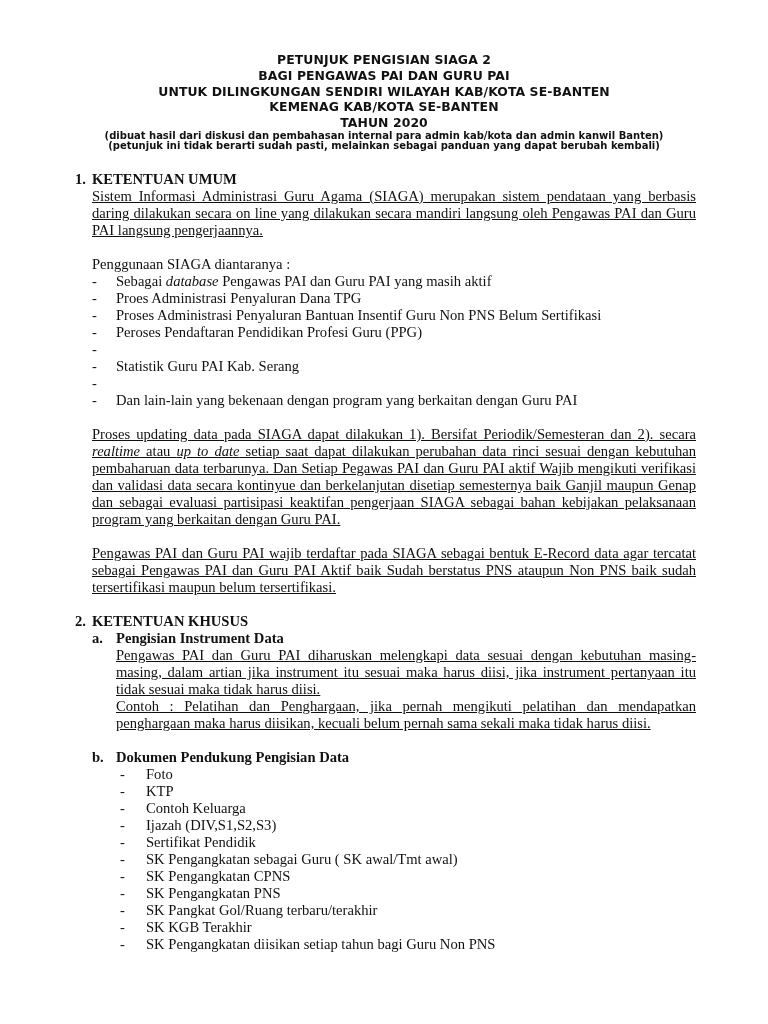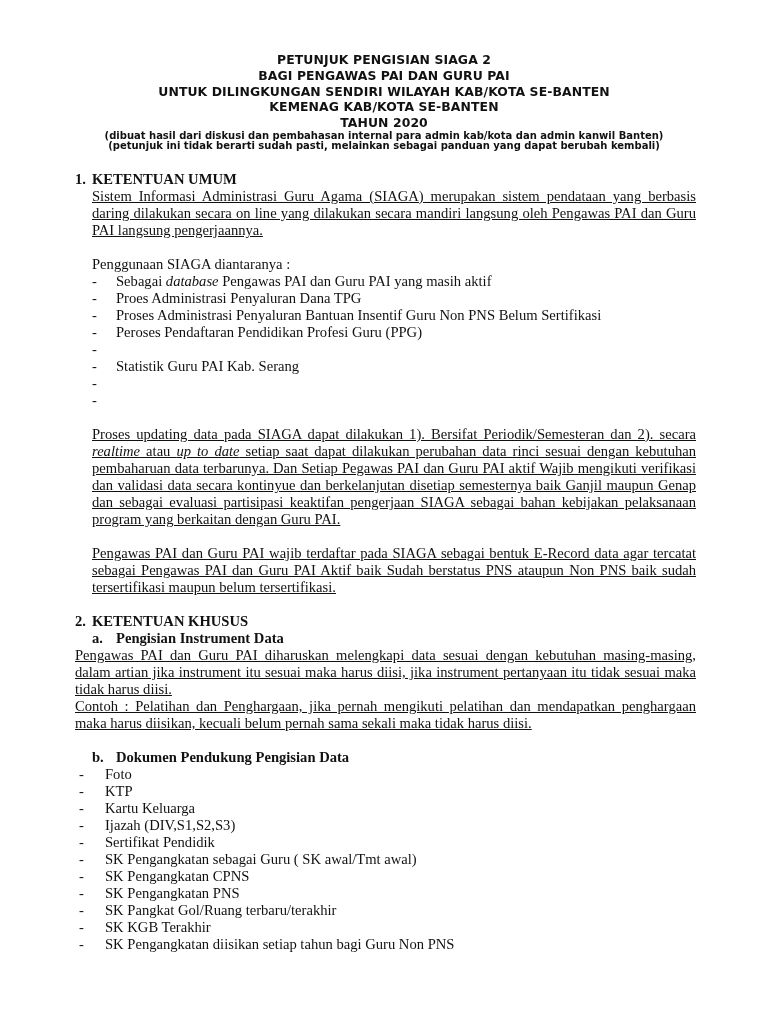--- a/index.html
+++ b/index.html
@@ -16,21 +16,21 @@
     .h1 { font-weight: bold; display: flex; }
     .h1 .num { width: 17px; }
     .indent1 { margin-left: 17px; }
     .para { text-align: justify; margin: 0; text-decoration: underline; }
     .gap { height: 17px; }
     .ul { margin: 0; padding: 0; list-style: none; }
     .ul li { display: flex; }
     .ul li .dash { width: 24px; flex: none; }
     .h2 { font-weight: bold; display: flex; }
     .h2 .num { width: 24px; flex: none; }
-    .indent2 { }
+    .indent2 { margin-left: 41px; }
     .ul2 li .dash { width: 26px; padding-left: 4px; flex: none; }
     .ul2 li { display: flex; }
     .i { font-style: italic; }
   </style>
 </head>
 <body>
 
 <div class="page">
 
   <div class="header">
@@ -75,20 +75,21 @@
           </li>
         <li>
             <span class="dash">-</span>
             <span>Statistik Guru PAI Kab. Serang</span>
           </li>
         <li>
             <span class="dash">-</span>
           </li>
         <li>
             <span class="dash">-</span>
+            <span>Dan lain-lain yang bekenaan dengan program yang berkaitan dengan Guru PAI</span>
           </li>
       </ul>
       <div class="gap"></div>
       <p class="para"><span>Proses updating data pada SIAGA dapat dilakukan 1). Bersifat Periodik/Semesteran dan 2). secara </span><span class="i">realtime</span><span> atau </span><span class="i">up to date</span><span> setiap saat dapat dilakukan perubahan data rinci sesuai dengan kebutuhan pembaharuan data terbarunya. Dan Setiap Pegawas PAI dan Guru PAI aktif Wajib mengikuti verifikasi dan validasi data secara kontinyue dan berkelanjutan disetiap semesternya baik Ganjil maupun Genap dan sebagai evaluasi partisipasi keaktifan pengerjaan SIAGA sebagai bahan kebijakan pelaksanaan program yang berkaitan dengan Guru PAI.</span></p>
       <div class="gap"></div>
       <p class="para">Pengawas PAI dan Guru PAI wajib terdaftar pada SIAGA sebagai bentuk E-Record data agar tercatat sebagai Pengawas PAI dan Guru PAI Aktif baik Sudah berstatus PNS ataupun Non PNS baik sudah tersertifikasi maupun belum tersertifikasi.</p>
     </div>
 
     <div class="gap"></div>
 
@@ -121,21 +122,21 @@
         <li>
             <span class="dash">-</span>
             <span>Foto</span>
           </li>
         <li>
             <span class="dash">-</span>
             <span>KTP</span>
           </li>
         <li>
             <span class="dash">-</span>
-            <span>Kartu Keluarga</span>
+            <span>Contoh Keluarga</span>
           </li>
         <li>
             <span class="dash">-</span>
             <span>Ijazah (DIV,S1,S2,S3)</span>
           </li>
         <li>
             <span class="dash">-</span>
             <span>Sertifikat Pendidik</span>
           </li>
         <li>

